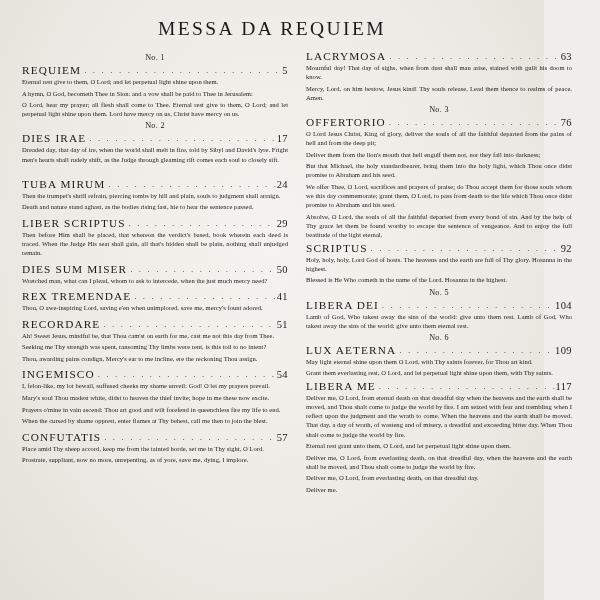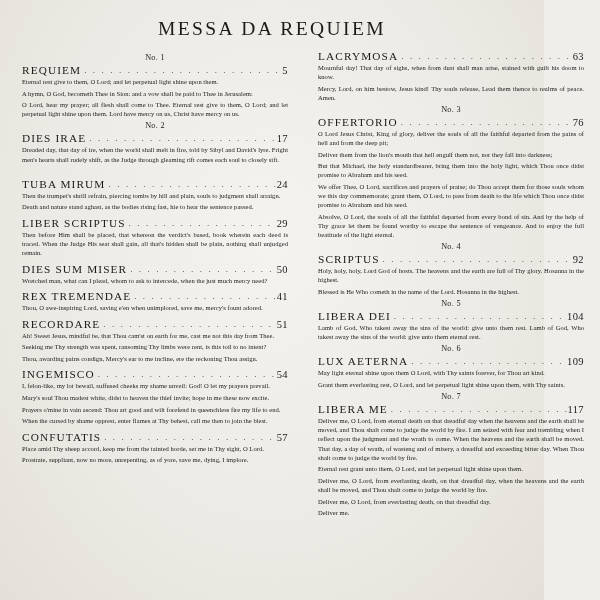--- a/index.html
+++ b/index.html
@@ -26,21 +26,21 @@
     text-align: center;
     font-size: 19.5px;
     letter-spacing: 2.4px;
     font-weight: normal;
     margin: 4px 0 10px 0;
     font-variant: small-caps;
     text-transform: uppercase;
   }
   .columns {
     display: flex;
-    gap: 30px;
+    gap: 18px;
     align-items: flex-start;
   }
   .col {
     width: 266px;
     flex: 0 0 266px;
   }
   .secnum {
     text-align: center;
     font-size: 8.2px;
     letter-spacing: 0.3px;
@@ -238,21 +238,20 @@
         </div>
         <div class="body">
           <p>O Lord Jesus Christ, King of glory, deliver the souls of all the faithful departed from the pains of hell and from the deep pit;</p>
           <p>Deliver them from the lion's mouth that hell engulf them not, nor they fall into darkness;</p>
           <p>But that Michael, the holy standardbearer, bring them into the holy light, which Thou once didst promise to Abraham and his seed.</p>
           <p>We offer Thee, O Lord, sacrifices and prayers of praise; do Thou accept them for those souls whom we this day commemorate; grant them, O Lord, to pass from death to the life which Thou once didst promise to Abraham and his seed.</p>
           <p>Absolve, O Lord, the souls of all the faithful departed from every bond of sin. And by the help of Thy grace let them be found worthy to escape the sentence of vengeance. And to enjoy the full beatitude of the light eternal.</p>
         </div>
       </div>
 
-      <div class="secnum">No. 4</div>
       <div class="entry">
         <div class="entry-head">
           <span class="ttl">SCRIPTUS</span>
           <span class="leaders">. . . . . . . . . . . . . . . . . . . . . . . . . . . .</span>
           <span class="pg">92</span>
         </div>
         <div class="body">
           <p>Holy, holy, holy, Lord God of hosts. The heavens and the earth are full of Thy glory. Hosanna in the highest.</p>
           <p>Blessed is He Who cometh in the name of the Lord. Hosanna in the highest.</p>
         </div>
@@ -276,21 +275,20 @@
           <span class="ttl">LUX AETERNA</span>
           <span class="leaders">. . . . . . . . . . . . . . . . . . . . . . . . . . . .</span>
           <span class="pg">109</span>
         </div>
         <div class="body">
           <p>May light eternal shine upon them O Lord, with Thy saints forever, for Thou art kind.</p>
           <p>Grant them everlasting rest, O Lord, and let perpetual light shine upon them, with Thy saints.</p>
         </div>
       </div>
 
-      <div class="secnum">No. 7</div>
       <div class="entry">
         <div class="entry-head">
           <span class="ttl">LIBERA ME</span>
           <span class="leaders">. . . . . . . . . . . . . . . . . . . . . . . . . . . .</span>
           <span class="pg">117</span>
         </div>
         <div class="body">
           <p>Deliver me, O Lord, from eternal death on that dreadful day when the heavens and the earth shall be moved, and Thou shalt come to judge the world by fire. I am seized with fear and trembling when I reflect upon the judgment and the wrath to come. When the heavens and the earth shall be moved. That day, a day of wrath, of wasteng and of misery, a dreadful and exceeding bitter day. When Thou shalt come to judge the world by fire.</p>
           <p>Eternal rest grant unto them, O Lord, and let perpetual light shine upon them.</p>
           <p>Deliver me, O Lord, from everlasting death, on that dreadful day, when the heavens and the earth shall be moved, and Thou shalt come to judge the world by fire.</p>

